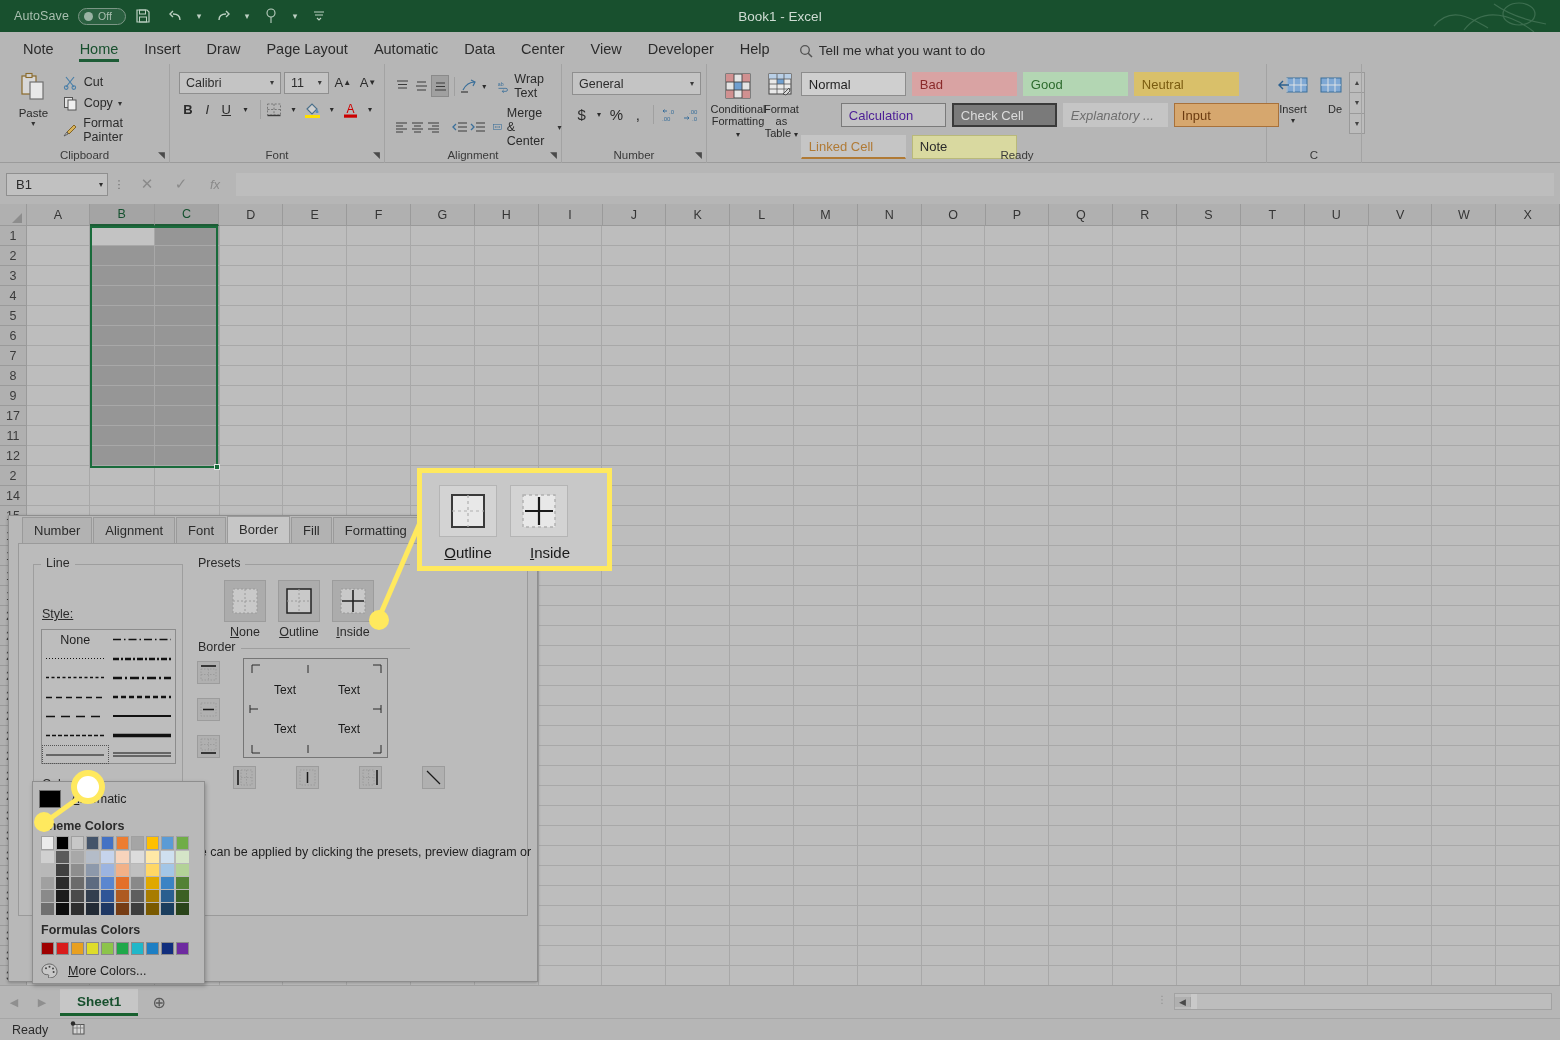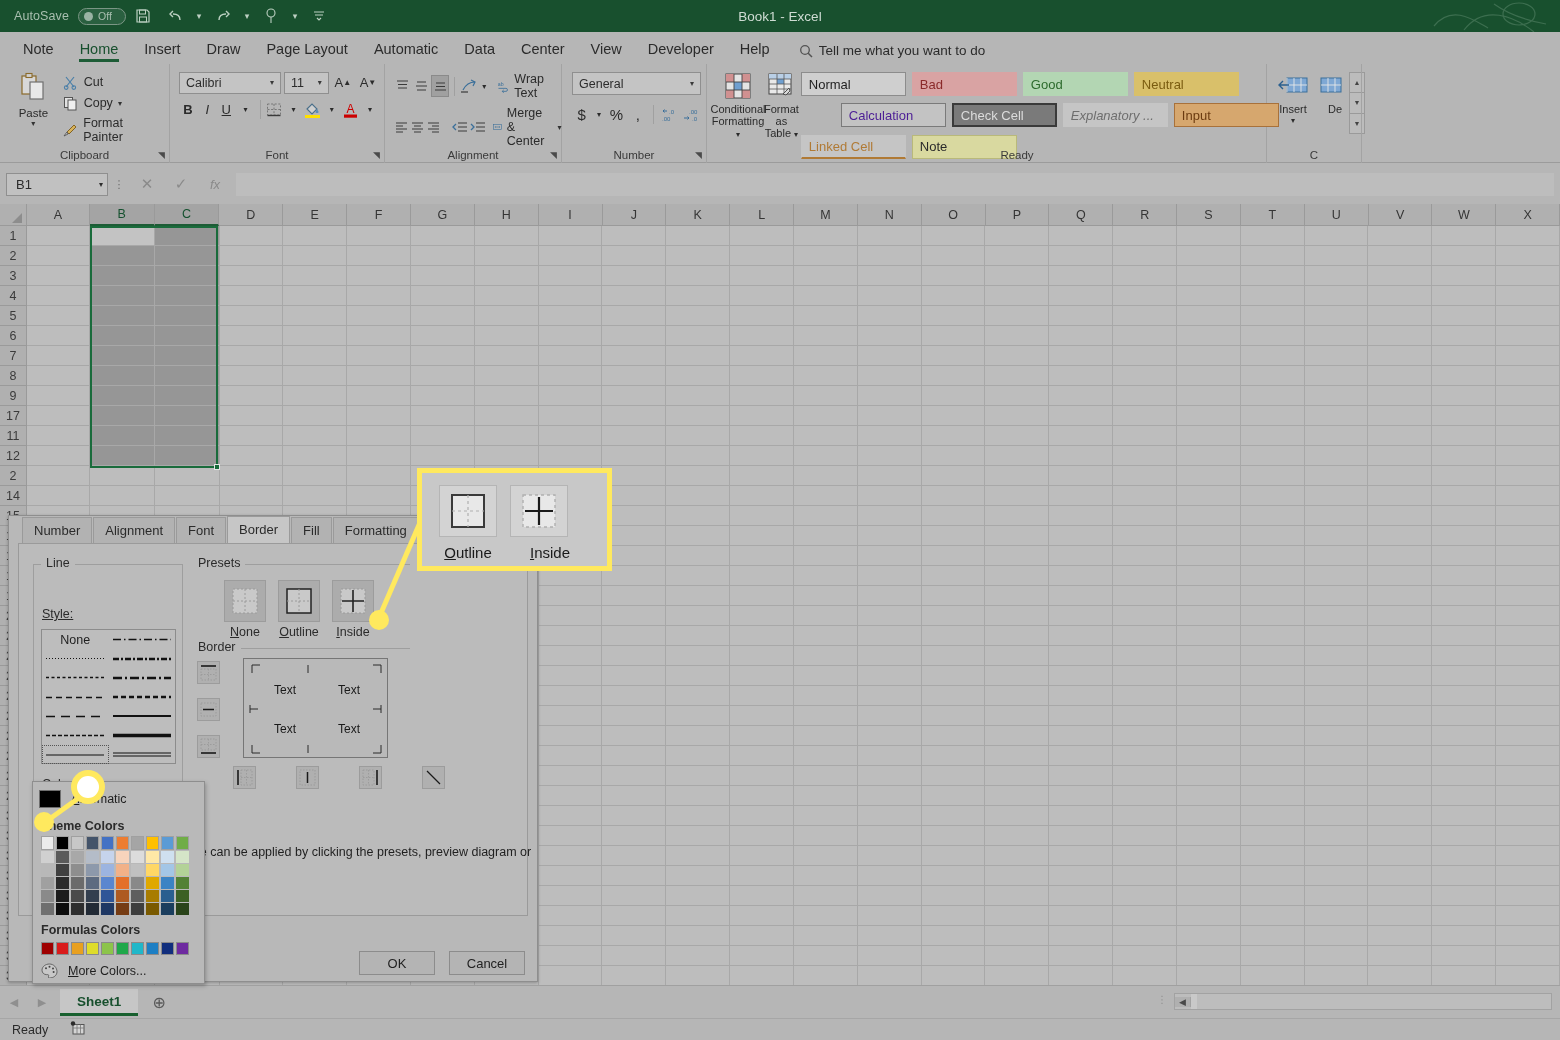--- a/index.html
+++ b/index.html
@@ -1951,24 +1951,20 @@
       <div class="sidebtn">
         <svg width="17" height="17" viewBox="0 0 17 17">
             <path d="M2 2l13 13" stroke="#1a1a1a" stroke-width="1.3"></path>
           </svg>
       </div>
     </div>
 
     <div class="desc">The border styles shown above can be applied by clicking the presets, preview diagram or the buttons above.</div>
   </div>
 
-  <div class="dlg-foot">
-    <div class="dbtn">OK</div>
-    <div class="dbtn">Cancel</div>
-  </div>
 </div>
 
 <div class="colordd">
   <div class="cd-auto">
     <div class="cd-swatch-blk"></div>
     <span style="font-size:12.5px;color:#1f1f1f;"><span class="u">A</span><span>utomatic</span></span>
   </div>
   <div class="cd-head">Theme Colors</div>
   <div class="swgrid" id="themegrid">
       <div class="swcol">

